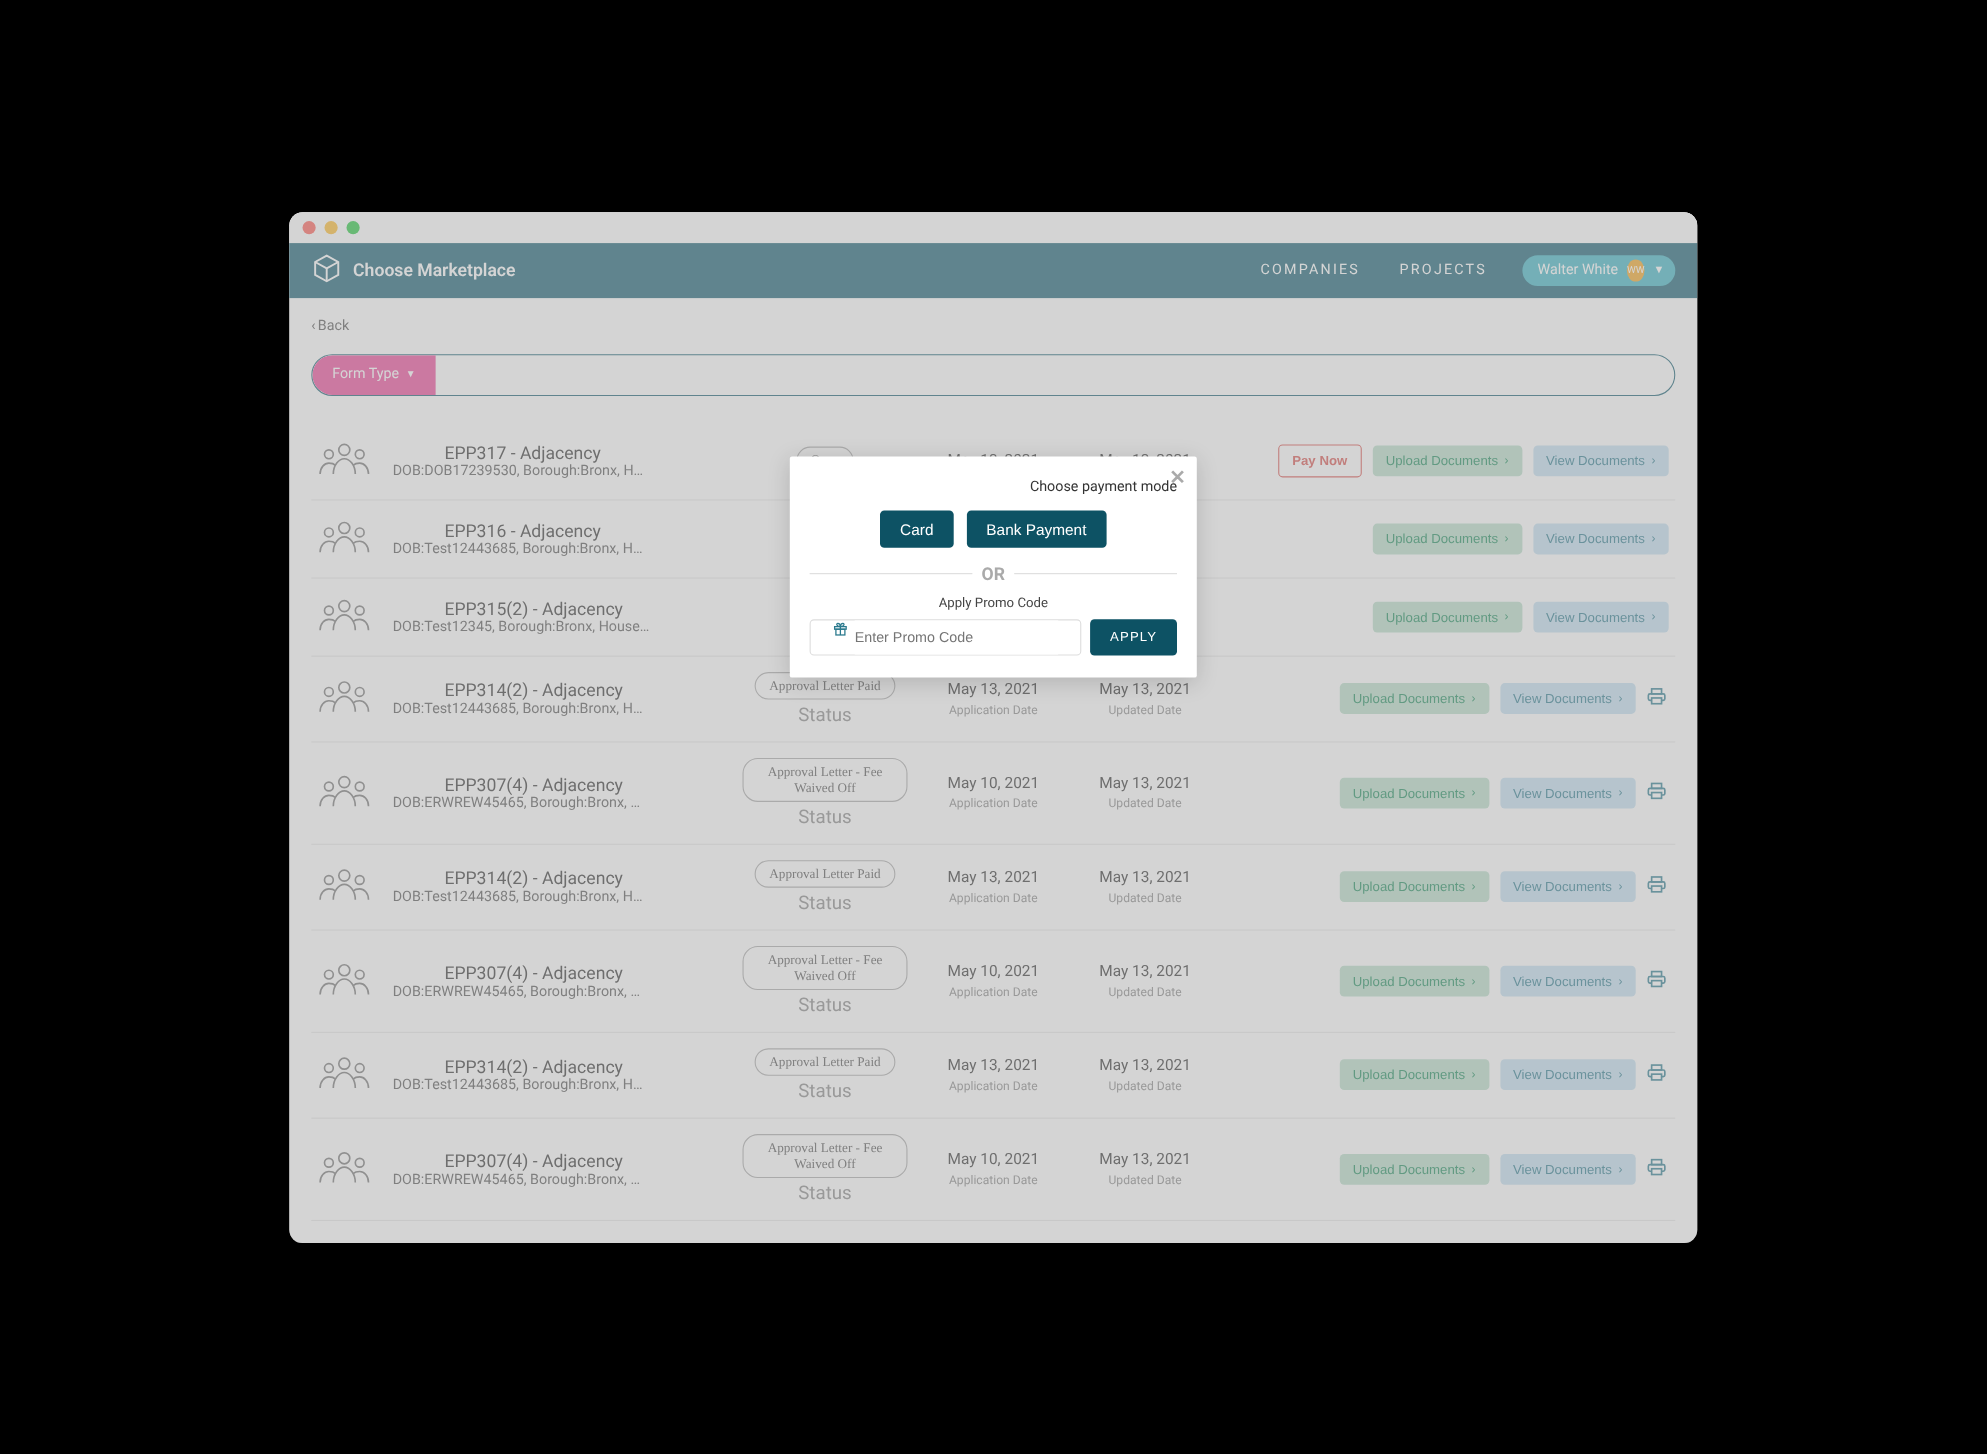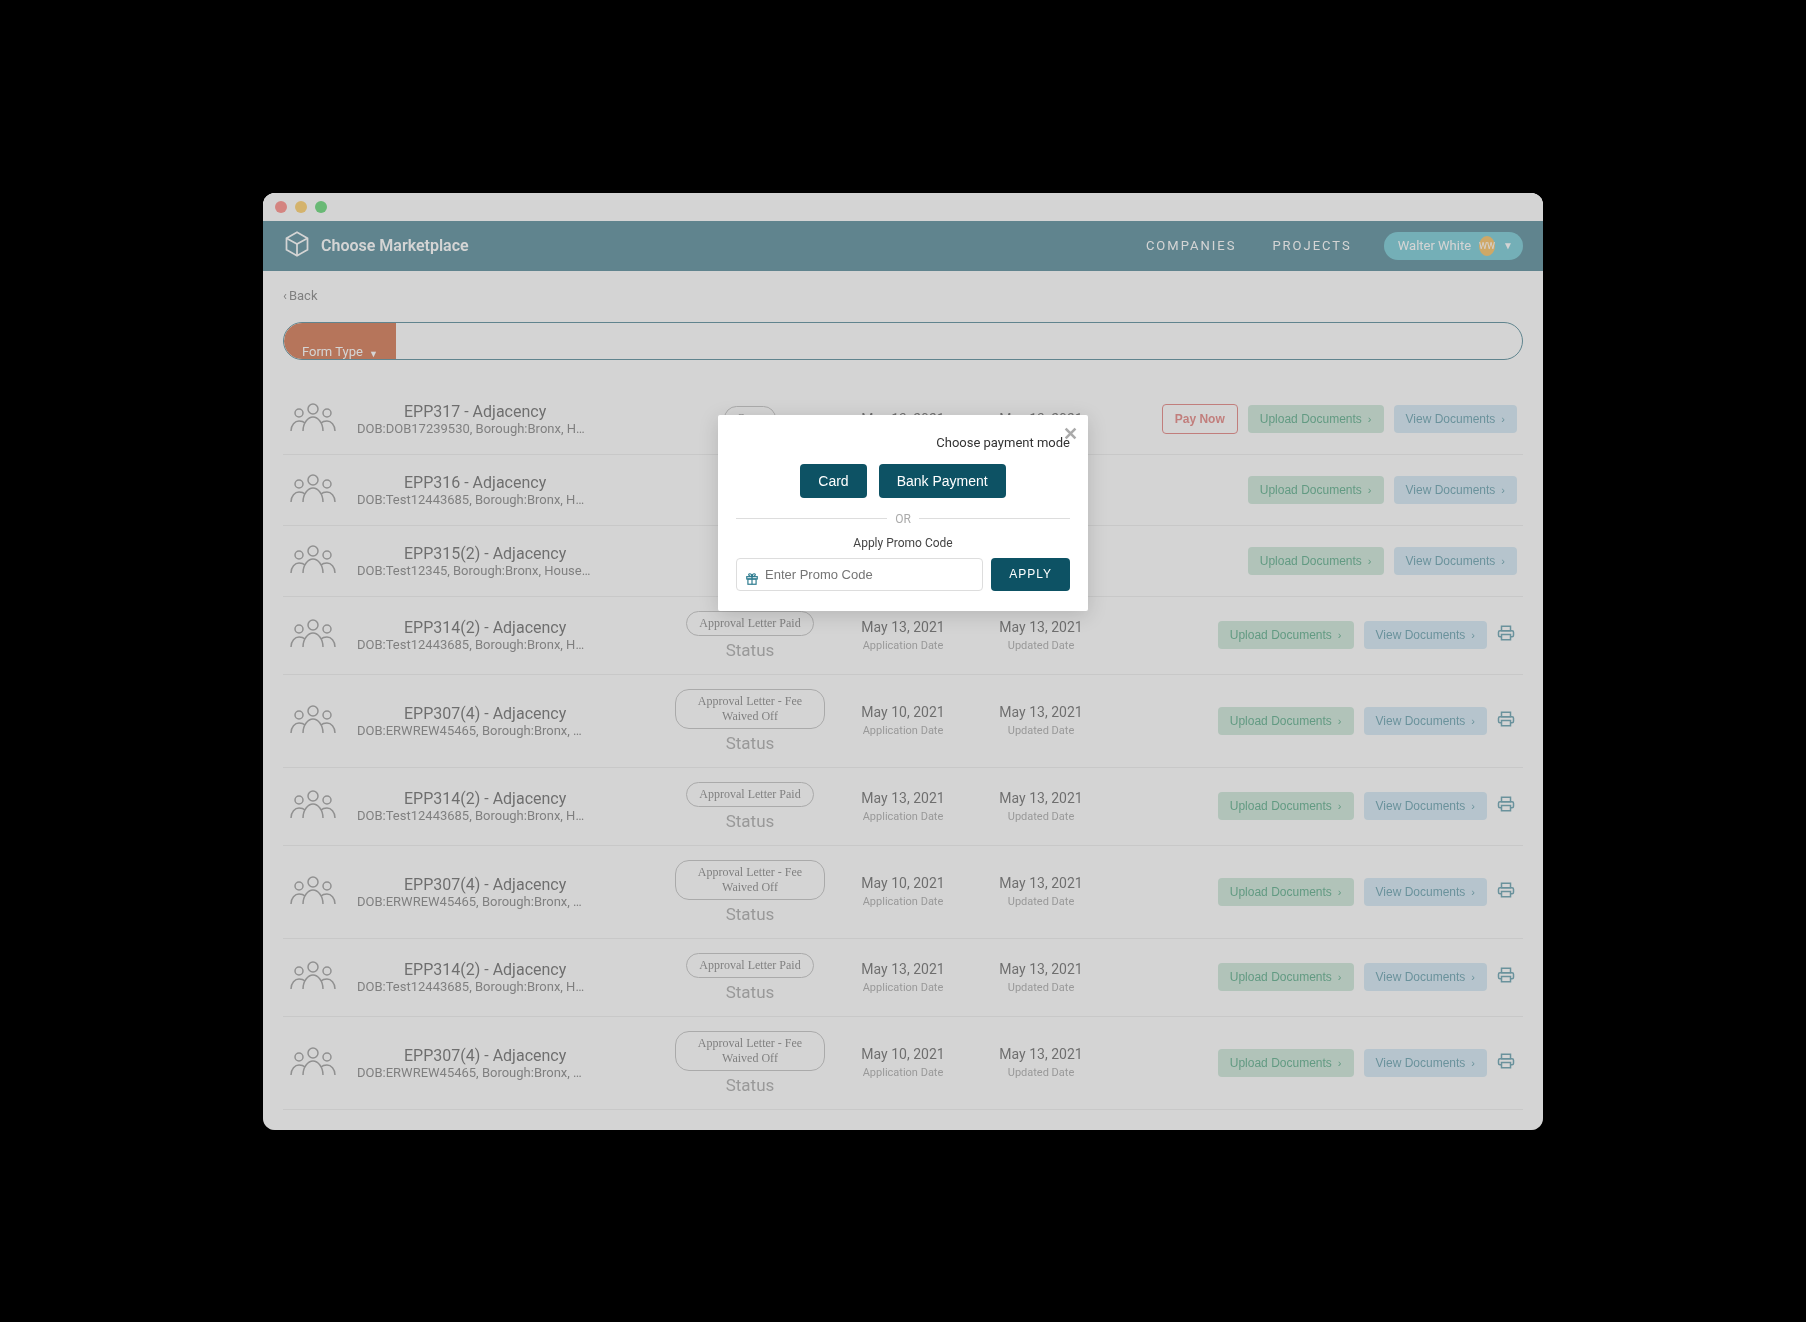--- a/index.html
+++ b/index.html
@@ -16,21 +16,21 @@
 .logo-text { font-size: 16px; font-weight: 600; }
 .header-spacer { flex: 1; }
 .nav-link { color: #fff; font-size: 13px; letter-spacing: 2px; margin: 0 18px; cursor: pointer; }
 .user-pill { background: #3fb5c4; border-radius: 20px; padding: 4px 10px 4px 14px; display: flex; align-items: center; gap: 8px; margin-left: 14px; cursor: pointer; }
 .user-name { font-size: 13px; color: #fff; }
 .avatar { width: 16px; height: 20px; border-radius: 50%; background: #f5a623; display: flex; align-items: center; justify-content: center; font-size: 9px; color: #fff; }
 .caret { color: #fff; font-size: 10px; }
 .content { padding: 14px 20px; height: calc(100% - 78px); overflow: hidden; position: relative; }
 .back-link { font-size: 13px; color: #555; cursor: pointer; display: inline-flex; align-items: center; gap: 2px; }
 .filter-bar { margin-top: 18px; height: 38px; border: 1.5px solid #165f72; border-radius: 20px; display: flex; align-items: center; overflow: hidden; }
-.form-type-btn { background: #c2410c; color: #fff; height: 100%; padding: 0 18px; display: flex; align-items: flex-end; gap: 6px; font-size: 13px; cursor: pointer; border-top-left-radius: 18px; border-bottom-left-radius: 18px; }
+.form-type-btn { background: #ec4899; color: #fff; height: 100%; padding: 12px 18px; display: flex; align-items: center; gap: 6px; font-size: 13px; cursor: pointer; border-top-left-radius: 18px; border-bottom-left-radius: 18px; }
 .ft-caret { font-size: 9px; }
 .rows { margin-top: 24px; }
 .row { display: flex; align-items: center; padding: 14px 6px; border-bottom: 1px solid #e6e6e6; gap: 18px; }
 .people-icon { width: 50px; flex-shrink: 0; color: #777; }
 .people-icon svg { width: 48px; height: 38px; }
 .row-main { width: 300px; flex-shrink: 0; }
 .row-title { font-size: 16px; color: #333; margin-left: 47px; }
 .row-sub { font-size: 13px; color: #555; white-space: nowrap; overflow: hidden; text-overflow: ellipsis; }
 .status-col { width: 150px; text-align: center; flex-shrink: 0; }
 .status-pill { display: inline-block; border: 1px solid #aaa; border-radius: 14px; padding: 4px 12px; font-size: 12px; color: #555; font-family: Liberation Serif, serif; }
@@ -48,24 +48,24 @@
 .print-icon svg { width: 18px; height: 18px; }
 
 .overlay { position: absolute; inset: 0; background: rgba(170,170,170,0.5); display: flex; align-items: flex-start; justify-content: center; padding-top: 222px; }
 .modal { width: 370px; background: #fff; border-radius: 2px; padding: 14px 18px 20px; position: relative; box-shadow: 0 4px 20px rgba(0,0,0,0.15); }
 .modal-close { position: absolute; top: 8px; right: 10px; color: #aaa; font-size: 18px; cursor: pointer; font-weight: bold; }
 .modal-title { text-align: right; font-size: 13px; color: #333; margin: 6px 0 14px; }
 .modal-btns { display: flex; justify-content: center; gap: 12px; margin-bottom: 14px; }
 .modal-btn { background: #0d5264; color: #fff; border: none; border-radius: 4px; padding: 9px 18px; font-size: 14px; cursor: pointer; }
 .or-divider { display: flex; align-items: center; gap: 8px; margin: 6px 0 10px; }
 .or-line { flex: 1; height: 1px; background: #ddd; }
-.or-text { font-size: 12px; color: #aaa; }
+.or-text { font-size: 16px; color: #aaa; font-weight: bold; }
 .promo-label { text-align: center; font-size: 12px; color: #444; margin-bottom: 8px; }
 .promo-row { display: flex; gap: 8px; }
-.promo-input-wrap { flex: 1; border: 1px solid #ddd; border-radius: 4px; display: flex; align-items: flex-end; padding: 0 8px; }
+.promo-input-wrap { flex: 1; border: 1px solid #ddd; border-radius: 4px; display: flex; align-items: flex-start; padding: 0 20px; }
 .gift-icon { color: #2b7a8e; margin-right: 6px; }
 .gift-icon svg { width: 14px; height: 14px; }
 .promo-input { border: none; outline: none; flex: 1; font-size: 13px; padding: 8px 0; }
 .apply-btn { background: #0d5264; color: #fff; border: none; border-radius: 4px; padding: 0 18px; font-size: 12px; letter-spacing: 1px; cursor: pointer; }
 </style>
 </head>
 <body>
 
 <div class="window">
   <div class="titlebar">

